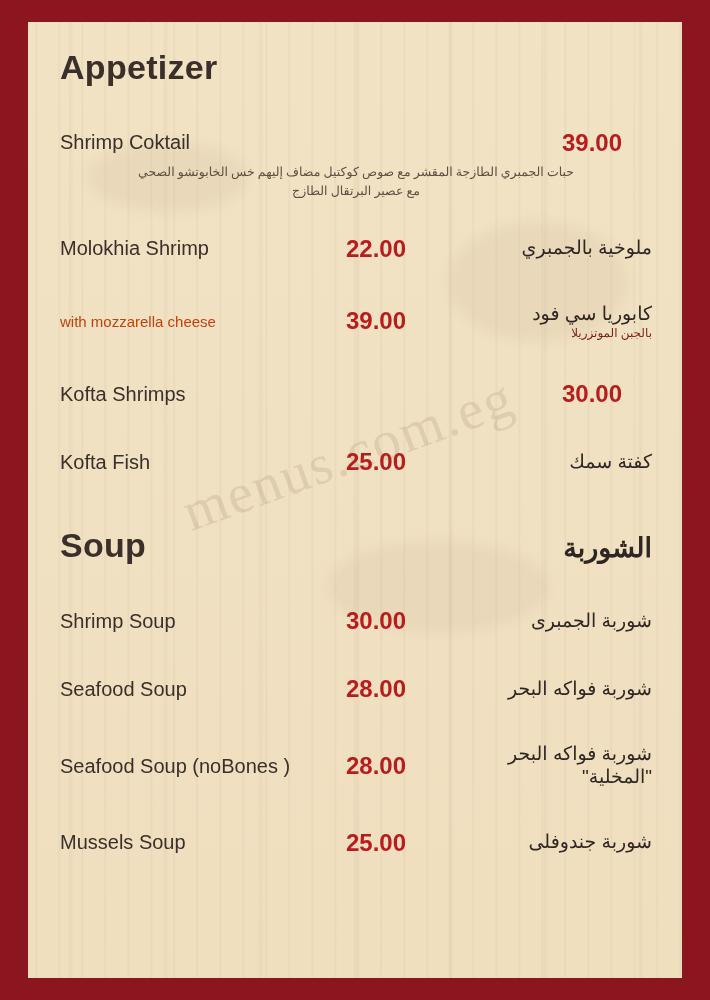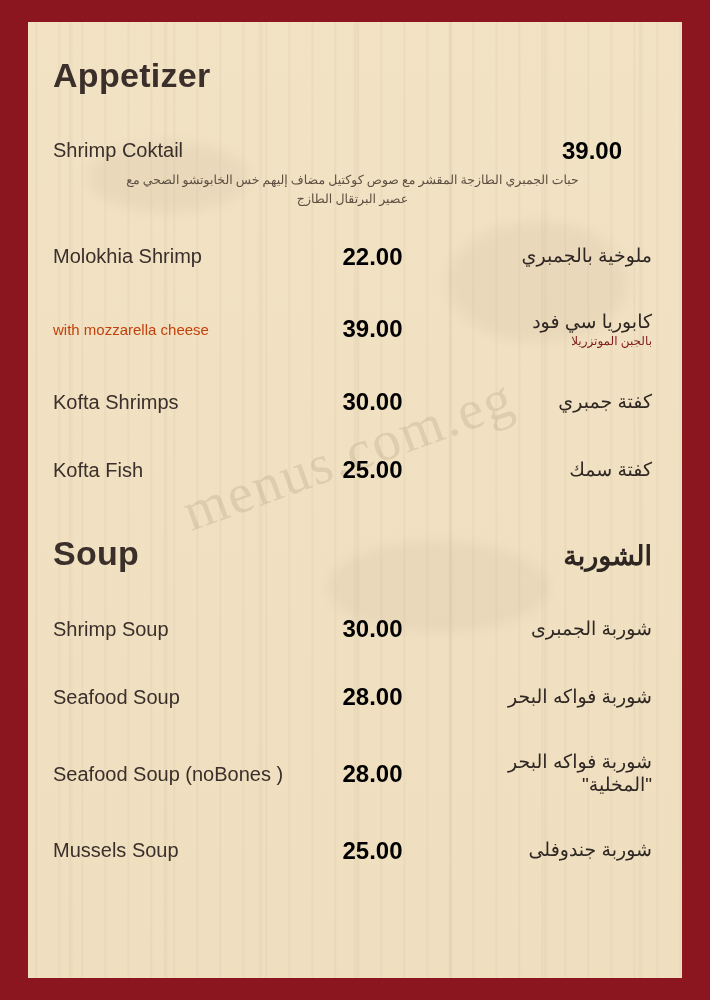--- a/index.html
+++ b/index.html
@@ -59,24 +59,23 @@
     color: rgba(150,125,95,0.20);
     transform: rotate(-20deg);
     white-space: nowrap;
     pointer-events: none;
     font-family: "Liberation Serif", serif;
     letter-spacing: 2px;
   }
 
   .content {
     position: relative;
-    padding: 26px 30px 0 25px;
+    padding: 26px 30px 0 32px;
     height: 100%;
     box-sizing: border-box;
-    margin-top: 8px;
   }
 
   .section-head {
     display: flex;
     align-items: baseline;
     justify-content: space-between;
     margin-bottom: 22px;
   }
   .section-title-en {
     font-size: 34px;
@@ -117,21 +116,21 @@
   }
   .sub-en {
     font-size: 15px;
     color: #c2410c;
     line-height: 1.2;
     margin-top: 2px;
   }
   .price {
     font-size: 24px;
     font-weight: bold;
-    color: #000000;
+    color: #b91c1c;
   }
   .name-ar {
     font-size: 19px;
     color: #2e2622;
     line-height: 1.2;
   }
   .sub-ar {
     font-size: 12px;
     color: #7f1d1d;
     margin-top: 1px;
@@ -208,23 +207,20 @@
 
     <div class="spacer-md"></div>
 
     <div class="row">
       <div class="col-en">
         <div class="name-en">Kofta Shrimps</div>
       </div>
       <div class="col-price">
         <div class="price">30.00</div>
       </div>
-      <div class="col-ar">
-        <div class="name-ar">كفتة جمبري</div>
-      </div>
     </div>
 
     <div class="spacer-md"></div>
 
     <div class="row">
       <div class="col-en">
         <div class="name-en">Kofta Fish</div>
       </div>
       <div class="col-price">
         <div class="price">25.00</div>

